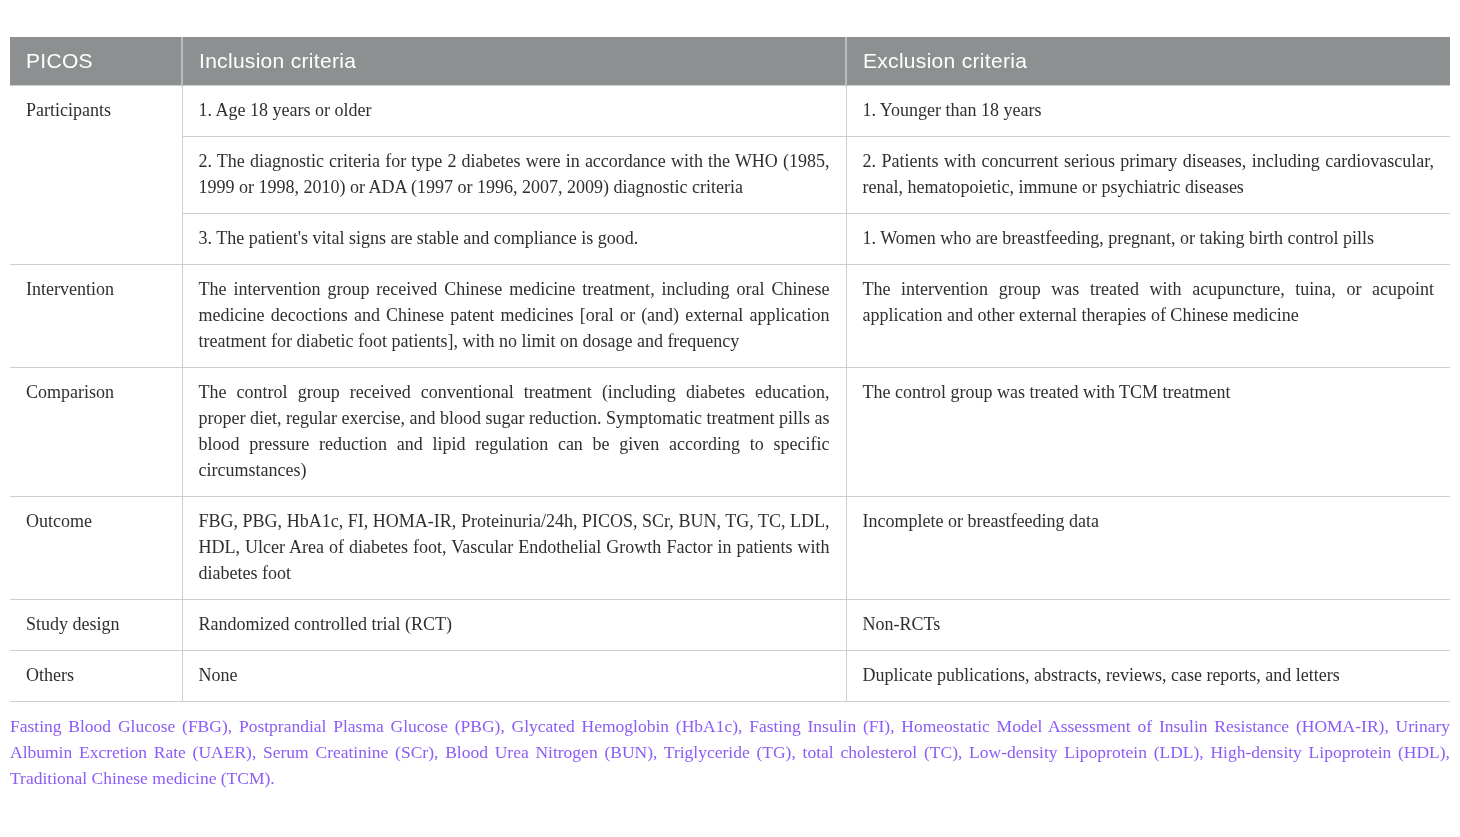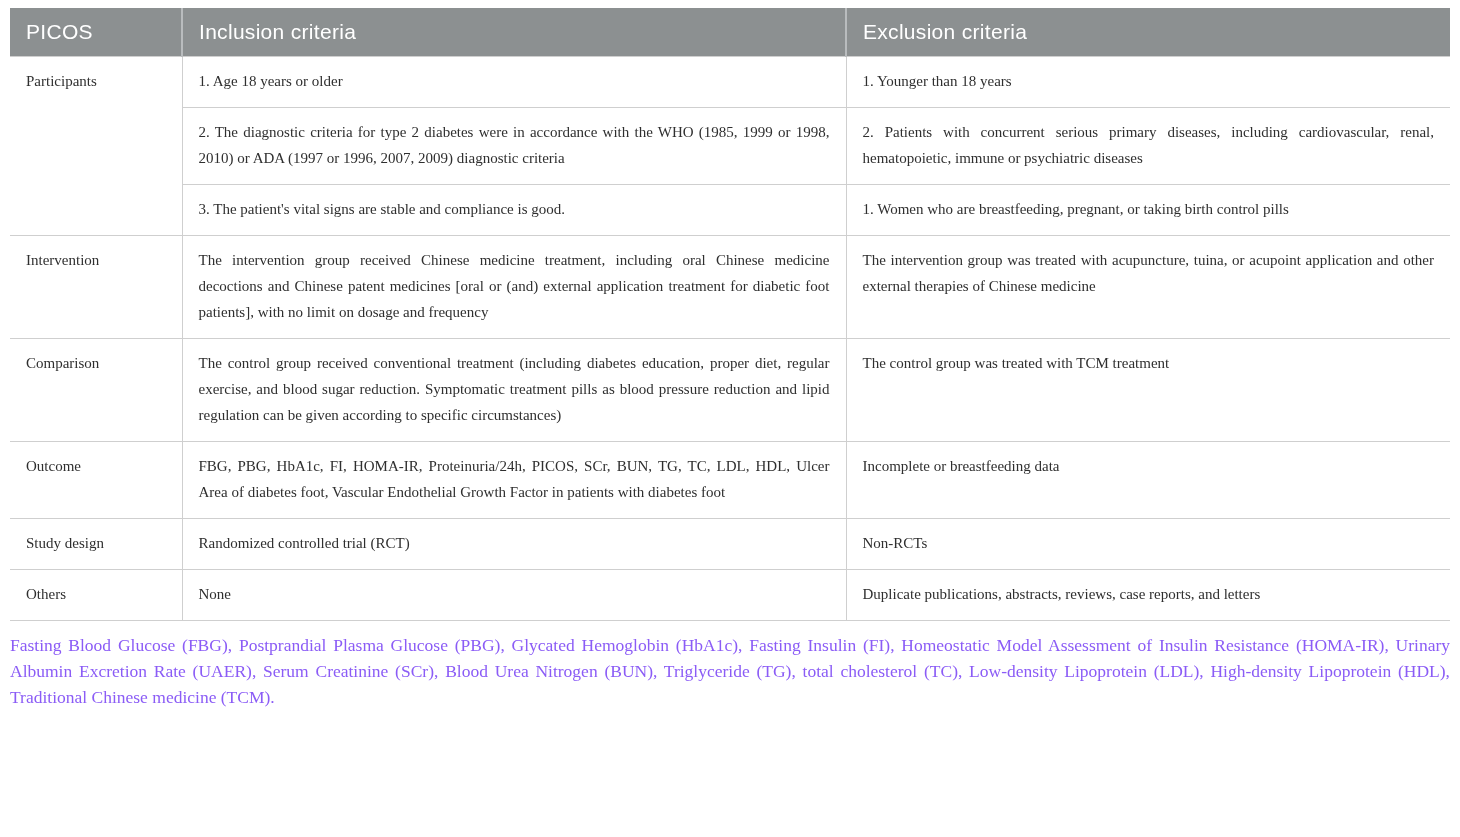--- a/index.html
+++ b/index.html
@@ -10,20 +10,21 @@
   body {
     width: 1460px;
     height: 837px;
     font-family: "Liberation Serif", "DejaVu Serif", serif;
     color: #2f2f2f;
   }
   .page {
     box-sizing: border-box;
     width: 1179px;
     padding: 8px 10px 0 10px;
+    margin-top: 29px;
   }
   table.picos-table {
     width: 1440px;
     border-collapse: collapse;
     table-layout: fixed;
     border-bottom: 1px solid #cfcfcf;
   }
   col.c-picos { width: 172px; }
   col.c-incl  { width: 664px; }
   col.c-excl  { width: 604px; }
@@ -36,21 +37,21 @@
     letter-spacing: 0.3px;
     text-align: left;
     vertical-align: middle;
     padding: 12px 16px;
   }
   th + th {
     border-left: 2px solid #b9bcbe;
   }
   td {
     vertical-align: top;
-    font-size: 15px;
+    font-size: 18px;
     line-height: 26px;
     padding: 11px 16px 13px 16px;
     border-top: 1px solid #cfcfcf;
     text-align: justify;
   }
   td.picos-cell {
     text-align: left;
   }
   td.v-border {
     border-left: 1px solid #cfcfcf;

